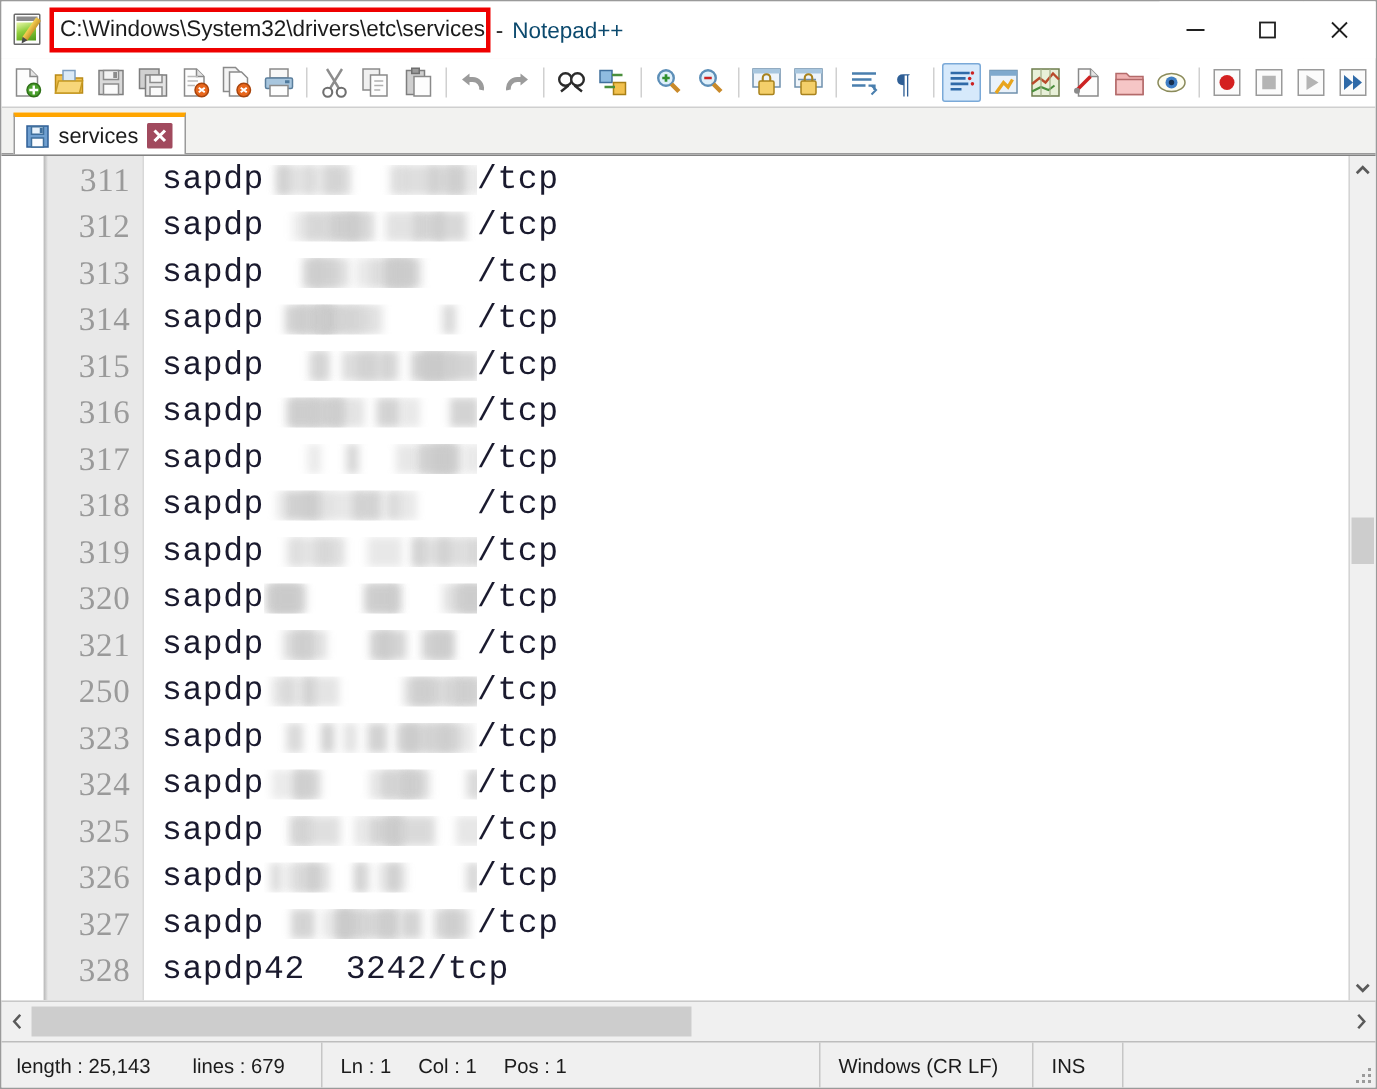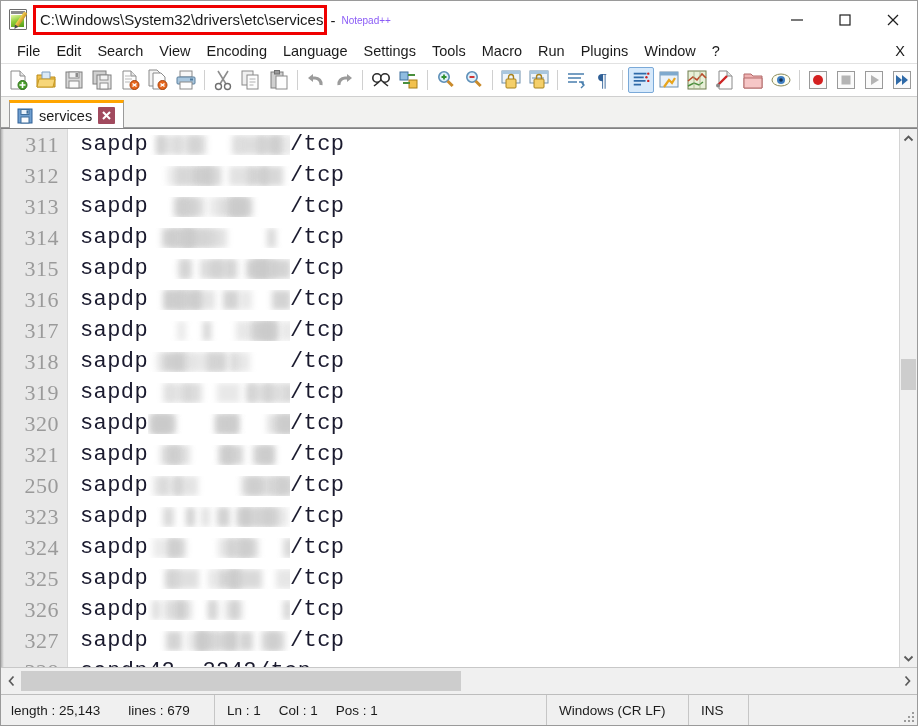--- a/index.html
+++ b/index.html
@@ -54,21 +54,21 @@
   }
   .title-path{
     font-size:15px;color:#1b1b1b;white-space:nowrap;
     padding:2px 5px 3px 5px;
   }
   .redbox{
     position:absolute;left:32px;top:4px;width:294px;height:30px;
     border:3px solid #ef0000;box-sizing:border-box;pointer-events:none;
   }
   .title-sep{font-size:15px;color:#1b1b1b;padding:0 2px;}
-  .title-app{font-size:10px;color:#8b5cf6;white-space:nowrap;margin-left:4px;}
+  .title-app{font-size:15px;color:#0c4a6e;white-space:nowrap;margin-left:4px;}
   .wbtns{margin-left:auto;display:flex;height:38px;}
   .wbtn{
     width:48px;height:38px;display:flex;align-items:center;justify-content:center;
     background:#ffffff;
   }
   .wbtn svg{display:block;}
 
   
   .menubar{
     height:24px;flex:0 0 24px;background:#ffffff;
@@ -125,21 +125,21 @@
     flex:1 1 auto;display:flex;min-height:0;background:#ffffff;
     border-top:1px solid #828282;position:relative;
   }
   .editor{
     flex:1 1 auto;display:flex;min-width:0;overflow:hidden;position:relative;
     background:#ffffff;
   }
   .gutter{
     width:66px;flex:0 0 66px;background:#e8e8e8;
     border-right:1px solid #d8d8d8;
-    position:relative;overflow:hidden;
+    position:relative;overflow:hidden;margin-left:28px;
   }
   .gutter-shadow{
     position:absolute;left:0;top:0;bottom:0;width:3px;
     background:linear-gradient(90deg,#b4b4b4,#e8e8e8);
   }
   .lnum{
     height:31px;line-height:31px;text-align:right;padding-right:8px;
     font-family:"Liberation Serif", serif;
     font-size:22px;color:#9a9a9a;letter-spacing:0.5px;
   }
@@ -240,36 +240,20 @@
       </div>
       <div class="wbtn">
         <svg width="14" height="14" viewBox="0 0 14 14">
             <line x1="2" y1="2" x2="12" y2="12" stroke="#202020" stroke-width="1.2"></line>
             <line x1="12" y1="2" x2="2" y2="12" stroke="#202020" stroke-width="1.2"></line>
           </svg>
       </div>
     </div>
   </div>
 
-  <div class="menubar">
-    <div class="menu-item">File</div>
-    <div class="menu-item">Edit</div>
-    <div class="menu-item">Search</div>
-    <div class="menu-item">View</div>
-    <div class="menu-item">Encoding</div>
-    <div class="menu-item">Language</div>
-    <div class="menu-item">Settings</div>
-    <div class="menu-item">Tools</div>
-    <div class="menu-item">Macro</div>
-    <div class="menu-item">Run</div>
-    <div class="menu-item">Plugins</div>
-    <div class="menu-item">Window</div>
-    <div class="menu-item">?</div>
-    <div class="menu-close">X</div>
-  </div>
 
   <div class="toolbar">
 
     <div class="tb">
       <svg width="22" height="22" viewBox="0 0 22 22">
         <path d="M4 2h9l5 5v13H4z" fill="#fdfdfd" stroke="#8a8a8a"></path>
         <path d="M13 2v5h5" fill="#e4e4e4" stroke="#8a8a8a"></path>
         <circle cx="15.5" cy="16" r="4.5" fill="#4aa02c" stroke="#2f7018"></circle>
         <path d="M15.5 13v6M12.5 16h6" stroke="#fff" stroke-width="1.6"></path>
       </svg>

